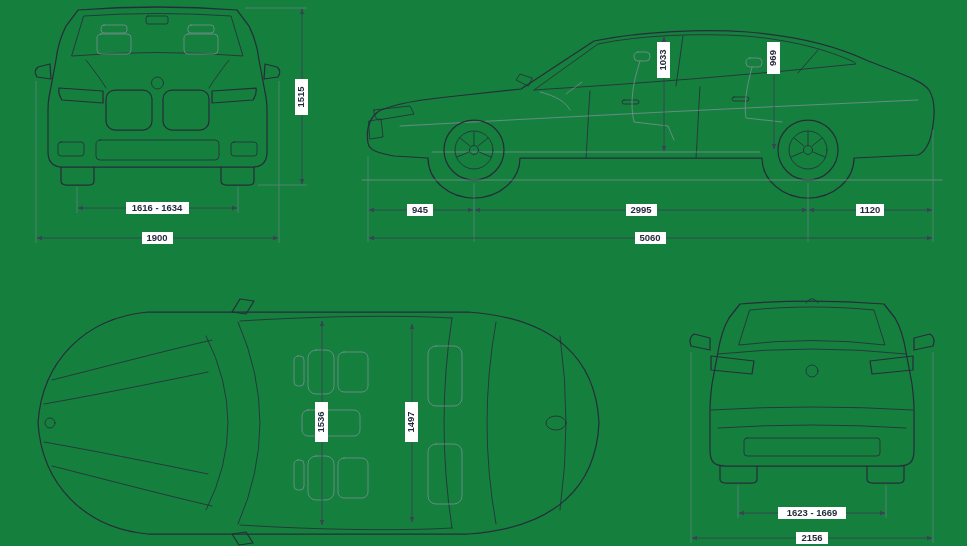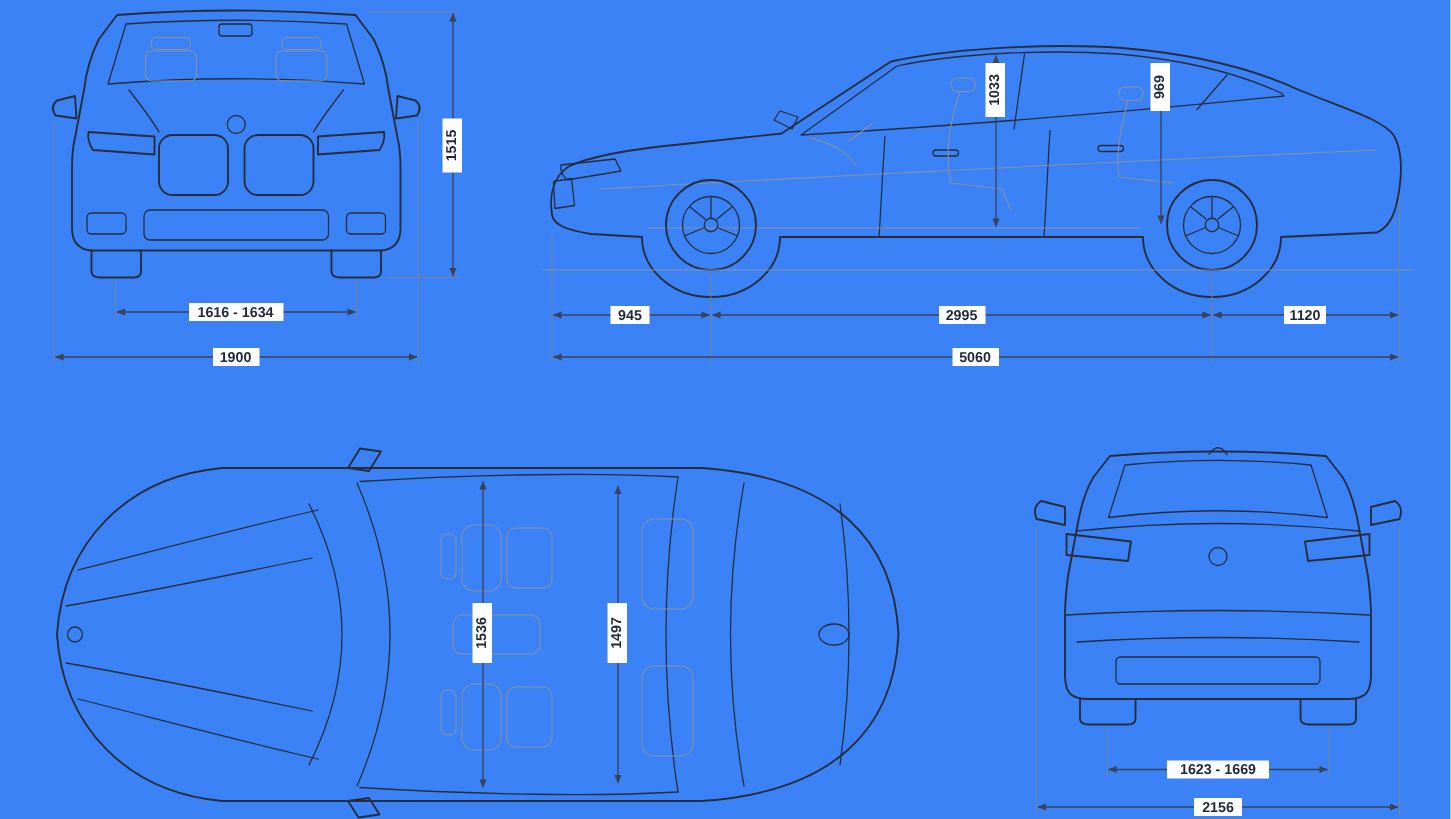--- a/index.html
+++ b/index.html
@@ -1,17 +1,17 @@
 <!DOCTYPE html>
 <html><head>
 <meta charset="utf-8">
 <style>
   html,body { margin:0; padding:0; background:#ffffff; }
   #stage {
-    position:relative; width:967px; height:546px; background:#3b82f6;
+    position:relative; width:967px; height:546px; background:#15803d;
     font-family:"Liberation Sans", sans-serif; overflow:hidden;
   }
   svg { display:block; }
   .ln  { fill:none; stroke:#272d3b; stroke-width:1.25; stroke-linejoin:round; stroke-linecap:round; }
   .ln2 { fill:none; stroke:#272d3b; stroke-width:0.85; stroke-linejoin:round; stroke-linecap:round; }
   .lt  { fill:none; stroke:#8a90a2; stroke-width:0.7; stroke-linejoin:round; stroke-linecap:round; }
   .dim { fill:none; stroke:#3a4256; stroke-width:0.9; }
   .ext { fill:none; stroke:#7b8296; stroke-width:0.6; }
   .lblbg { fill:#ffffff; }
   text { font:600 9.5px "Liberation Sans", sans-serif; fill:#1f2738; }

